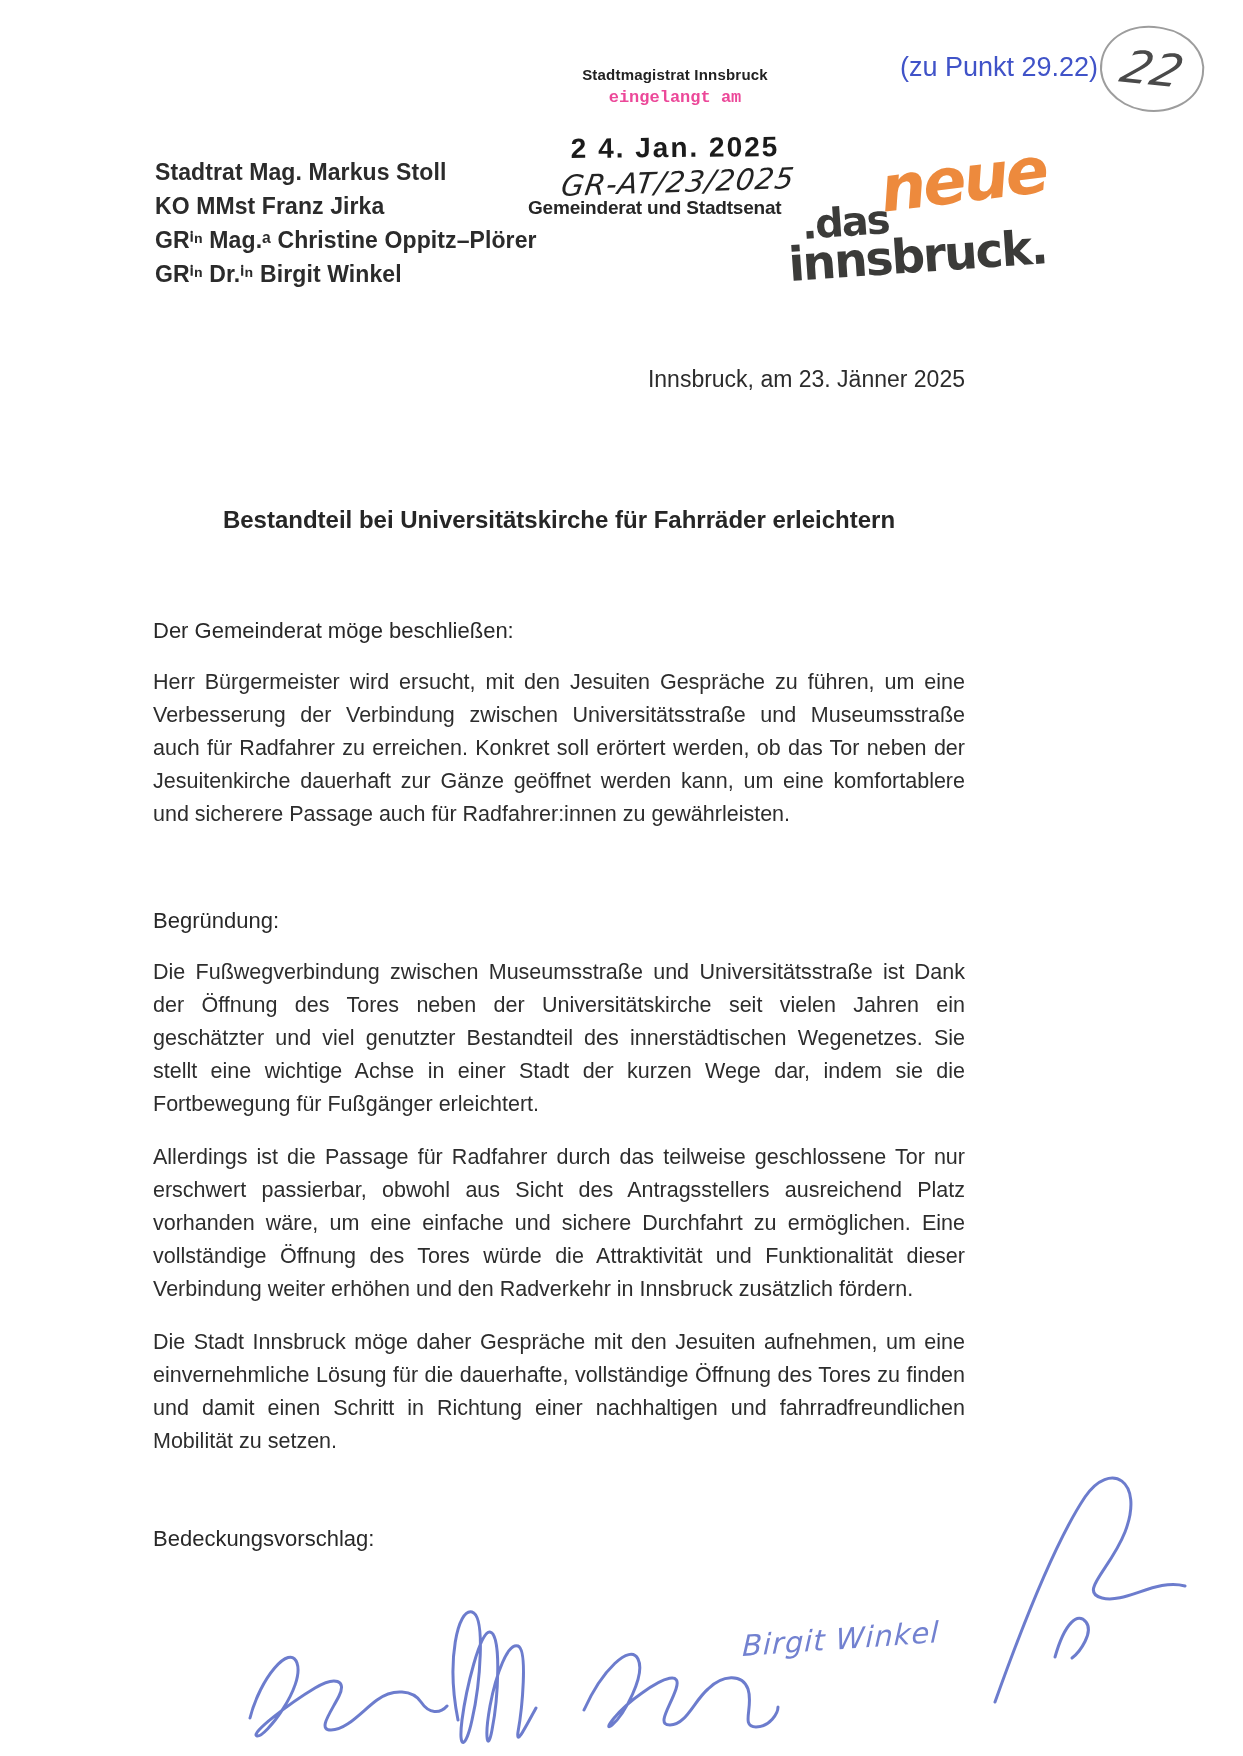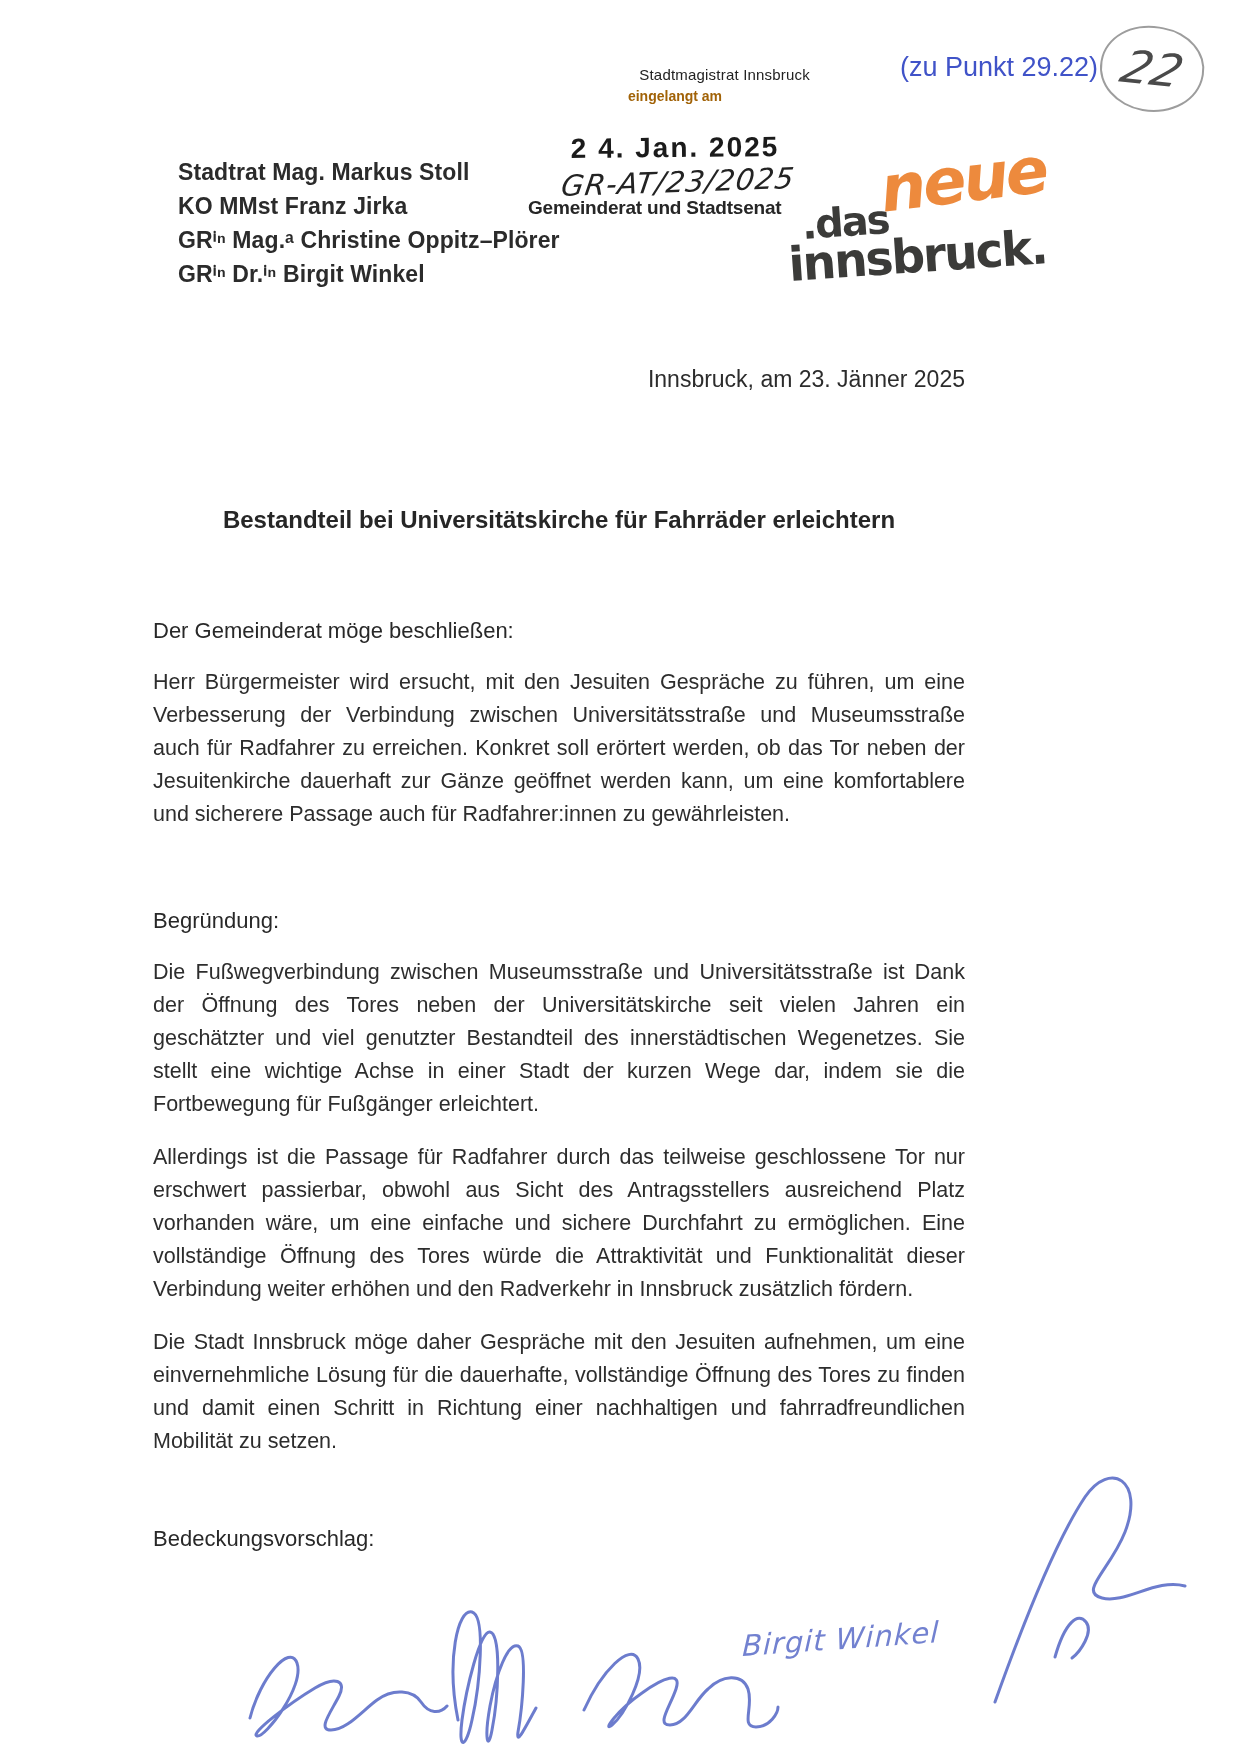--- a/index.html
+++ b/index.html
@@ -8,43 +8,43 @@
     width:1243px;height:1756px;
     margin:0 auto;
     background:#ffffff;
     font-family:"Liberation Sans",sans-serif;
     color:#2d2d2d;
     overflow:hidden;
   }
   .abs{position:absolute;}
 
   
-  .stamp-office{left:540px;top:66px;width:270px;text-align:right;
-    font-size:15px;font-weight:400;color:#222;line-height:17px;letter-spacing:.2px;}
+  .stamp-office{left:540px;top:66px;width:270px;text-align:center;
+    font-size:15px;font-weight:700;color:#222;line-height:17px;letter-spacing:.2px;}
   .stamp-received{left:540px;top:88px;width:270px;text-align:center;
-    font-size:14px;font-weight:600;color:#a16207;}
+    font-size:17px;font-weight:600;color:#ec4899;font-family:Liberation Mono, monospace;}
   .stamp-date{left:540px;top:132px;width:270px;text-align:center;
     font-size:28px;font-weight:700;color:#1b1b1b;letter-spacing:2px;transform:rotate(-.5deg);}
   .stamp-ref{left:528px;top:165px;width:300px;text-align:center;
     font-size:29px;color:#232323;font-style:italic;
     font-family:"DejaVu Sans",sans-serif;transform:skewX(-10deg) rotate(-2deg);letter-spacing:1px;}
   .stamp-body{left:528px;top:197px;width:300px;text-align:left;
     font-size:19px;font-weight:700;color:#262626;letter-spacing:-.2px;}
 
   
   .agenda-note{left:900px;top:52px;font-size:27px;color:#4053c8;}
   .hand-circle{left:1100px;top:26px;width:100px;height:82px;
     border:2.5px solid #9d9d9d;border-radius:50% 46% 52% 48%;
     transform:rotate(10deg);display:flex;align-items:center;justify-content:center;}
   .hand-number{font-size:46px;color:#4a4a4a;font-style:italic;
     font-family:"DejaVu Sans",sans-serif;transform:skewX(-12deg) rotate(-4deg);}
 
   
   .authors{left:155px;top:155px;font-size:23px;font-weight:700;
-    line-height:34px;color:#2b2b2b;letter-spacing:.1px;margin-left:23px;}
+    line-height:34px;color:#2b2b2b;letter-spacing:.1px;}
 
   
   .logo{left:786px;top:160px;width:320px;height:125px;transform:rotate(-4deg);
     font-family:"DejaVu Sans",sans-serif;}
   .logo-das{position:absolute;left:16px;top:32px;font-size:40px;font-weight:800;
     color:#3b3b39;letter-spacing:-2px;}
   .logo-neue{position:absolute;left:97px;top:-16px;font-size:64px;font-weight:800;
     font-style:italic;color:#ed8a3d;letter-spacing:-3px;transform:rotate(-3deg);}
   .logo-innsbruck{position:absolute;left:0px;top:66px;font-size:47px;font-weight:800;
     color:#3b3b39;letter-spacing:-2px;}

